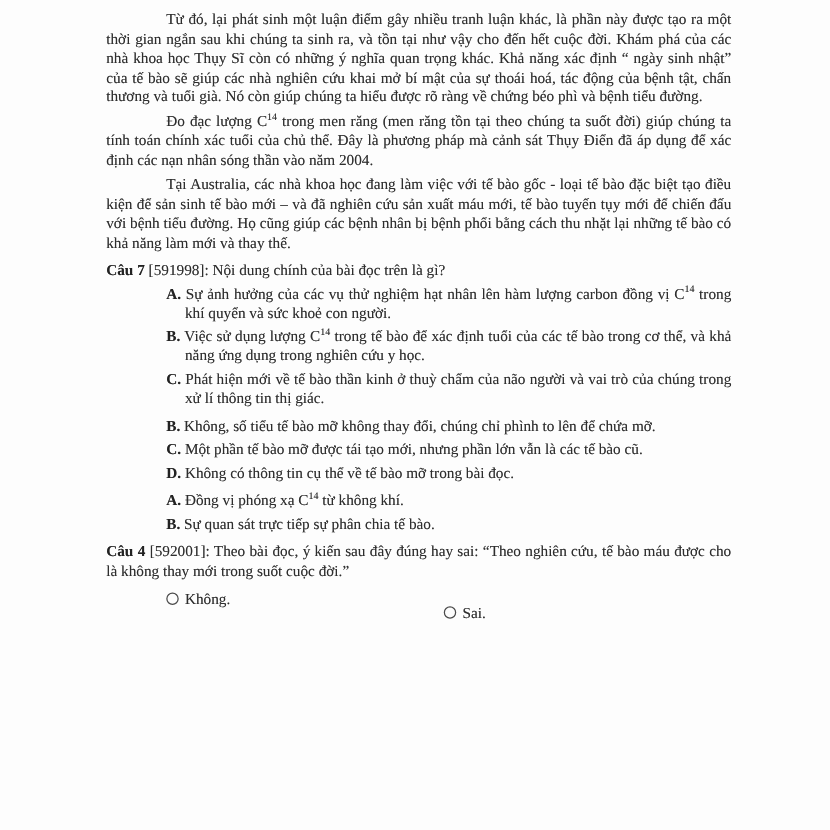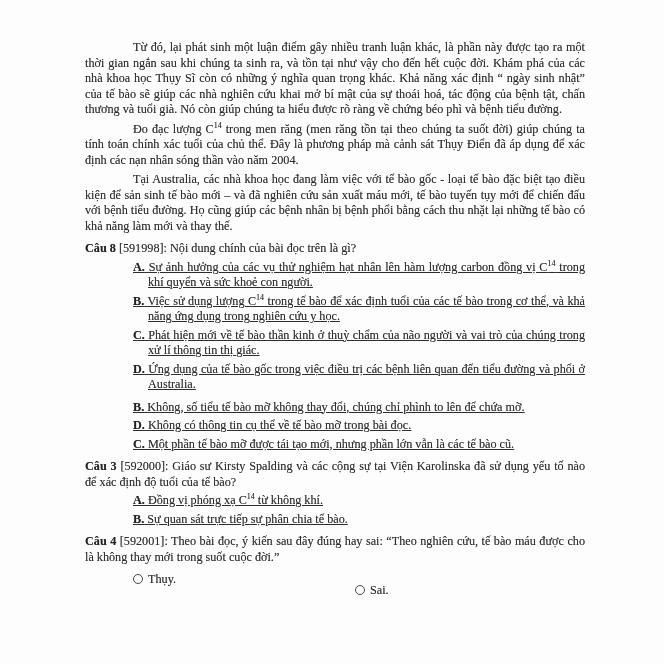--- a/index.html
+++ b/index.html
@@ -6,21 +6,20 @@
   body {
     width:664px; height:664px; overflow:hidden;
     background:#fdfdfd;
     font-family:"Liberation Serif", serif;
     color:#2e2e2e;
     position:relative;
   }
   .sheet {
     position:absolute; left:85px; top:8px; width:500px;
     text-shadow:0 0 0.4px rgba(40,40,40,.45);
-    margin-top:32px;
   }
   .para {
     margin:0 0 4px 0;
     text-indent:48px;
     text-align:justify;
     font-size:12.2px;
     line-height:15.5px;
   }
   .question { margin-top:7px; }
   .q-head {
@@ -29,21 +28,20 @@
     text-align:justify;
   }
   .q-label { font-weight:bold; color:#222; }
   .opt {
     margin-top:3px;
     padding-left:63px;
     text-indent:-15px;
     text-align:justify;
     font-size:12.2px;
     line-height:15.5px;
-    text-decoration:underline;
   }
   .letter { font-weight:bold; color:#222; }
   sup { font-size:8px; line-height:0; }
   .tf-row {
     position:relative;
     height:18px;
     margin-top:6px;
     font-size:12.2px;
     line-height:16px;
   }
@@ -72,55 +70,49 @@
 <div class="sheet">
 
   <div class="passage">
     <p class="para">Từ đó, lại phát sinh một luận điểm gây nhiều tranh luận khác, là phần này được tạo ra một thời gian ngắn sau khi chúng ta sinh ra, và tồn tại như vậy cho đến hết cuộc đời. Khám phá của các nhà khoa học Thụy Sĩ còn có những ý nghĩa quan trọng khác. Khả năng xác định “ ngày sinh nhật” của tế bào sẽ giúp các nhà nghiên cứu khai mở bí mật của sự thoái hoá, tác động của bệnh tật, chấn thương và tuổi già. Nó còn giúp chúng ta hiểu được rõ ràng về chứng béo phì và bệnh tiểu đường.</p>
     <p class="para">Đo đạc lượng C<sup>14</sup> trong men răng (men răng tồn tại theo chúng ta suốt đời) giúp chúng ta tính toán chính xác tuổi của chủ thể. Đây là phương pháp mà cảnh sát Thụy Điển đã áp dụng để xác định các nạn nhân sóng thần vào năm 2004.</p>
     <p class="para">Tại Australia, các nhà khoa học đang làm việc với tế bào gốc - loại tế bào đặc biệt tạo điều kiện để sản sinh tế bào mới – và đã nghiên cứu sản xuất máu mới, tế bào tuyến tụy mới để chiến đấu với bệnh tiểu đường. Họ cũng giúp các bệnh nhân bị bệnh phổi bằng cách thu nhặt lại những tế bào có khả năng làm mới và thay thế.</p>
   </div>
 
   <div class="question">
     <div class="q-head">
-      <span class="q-label">Câu 8</span>
+      <span class="q-label">Câu 7</span>
       <span>[591998]:</span>
       <span>Nội dung chính của bài đọc trên là gì?</span>
     </div>
     <div class="opt"><span class="letter">A.</span> <span>Sự ảnh hưởng của các vụ thử nghiệm hạt nhân lên hàm lượng carbon đồng vị C<sup>14</sup> trong khí quyển và sức khoẻ con người.</span></div>
     <div class="opt"><span class="letter">B.</span> <span>Việc sử dụng lượng C<sup>14</sup> trong tế bào để xác định tuổi của các tế bào trong cơ thể, và khả năng ứng dụng trong nghiên cứu y học.</span></div>
     <div class="opt"><span class="letter">C.</span> <span>Phát hiện mới về tế bào thần kinh ở thuỳ chẩm của não người và vai trò của chúng trong xử lí thông tin thị giác.</span></div>
-    <div class="opt"><span class="letter">D.</span> <span>Ứng dụng của tế bào gốc trong việc điều trị các bệnh liên quan đến tiểu đường và phổi ở Australia.</span></div>
   </div>
 
   <div class="question">
     <div class="opt"><span class="letter">B.</span> <span>Không, số tiểu tế bào mỡ không thay đổi, chúng chỉ phình to lên để chứa mỡ.</span></div>
+    <div class="opt"><span class="letter">C.</span> <span>Một phần tế bào mỡ được tái tạo mới, nhưng phần lớn vẫn là các tế bào cũ.</span></div>
     <div class="opt"><span class="letter">D.</span> <span>Không có thông tin cụ thể về tế bào mỡ trong bài đọc.</span></div>
-    <div class="opt"><span class="letter">C.</span> <span>Một phần tế bào mỡ được tái tạo mới, nhưng phần lớn vẫn là các tế bào cũ.</span></div>
   </div>
 
   <div class="question">
-    <div class="q-head">
-      <span class="q-label">Câu 3</span>
-      <span>[592000]:</span>
-      <span>Giáo sư Kirsty Spalding và các cộng sự tại Viện Karolinska đã sử dụng yếu tố nào để xác định độ tuổi của tế bào?</span>
-    </div>
     <div class="opt"><span class="letter">A.</span> <span>Đồng vị phóng xạ C<sup>14</sup> từ không khí.</span></div>
     <div class="opt"><span class="letter">B.</span> <span>Sự quan sát trực tiếp sự phân chia tế bào.</span></div>
   </div>
 
   <div class="question">
     <div class="q-head">
       <span class="q-label">Câu 4</span>
       <span>[592001]:</span>
       <span>Theo bài đọc, ý kiến sau đây đúng hay sai: “Theo nghiên cứu, tế bào máu được cho là không thay mới trong suốt cuộc đời.”</span>
     </div>
     <div class="tf-row">
       <span class="tf-true">
-        <span class="radio"></span><span>Thụy.</span>
+        <span class="radio"></span><span>Không.</span>
       </span>
       <span class="tf-false">
         <span class="radio"></span><span>Sai.</span>
       </span>
     </div>
   </div>
 
 </div>
 
 <div class="pagenum">32</div>

